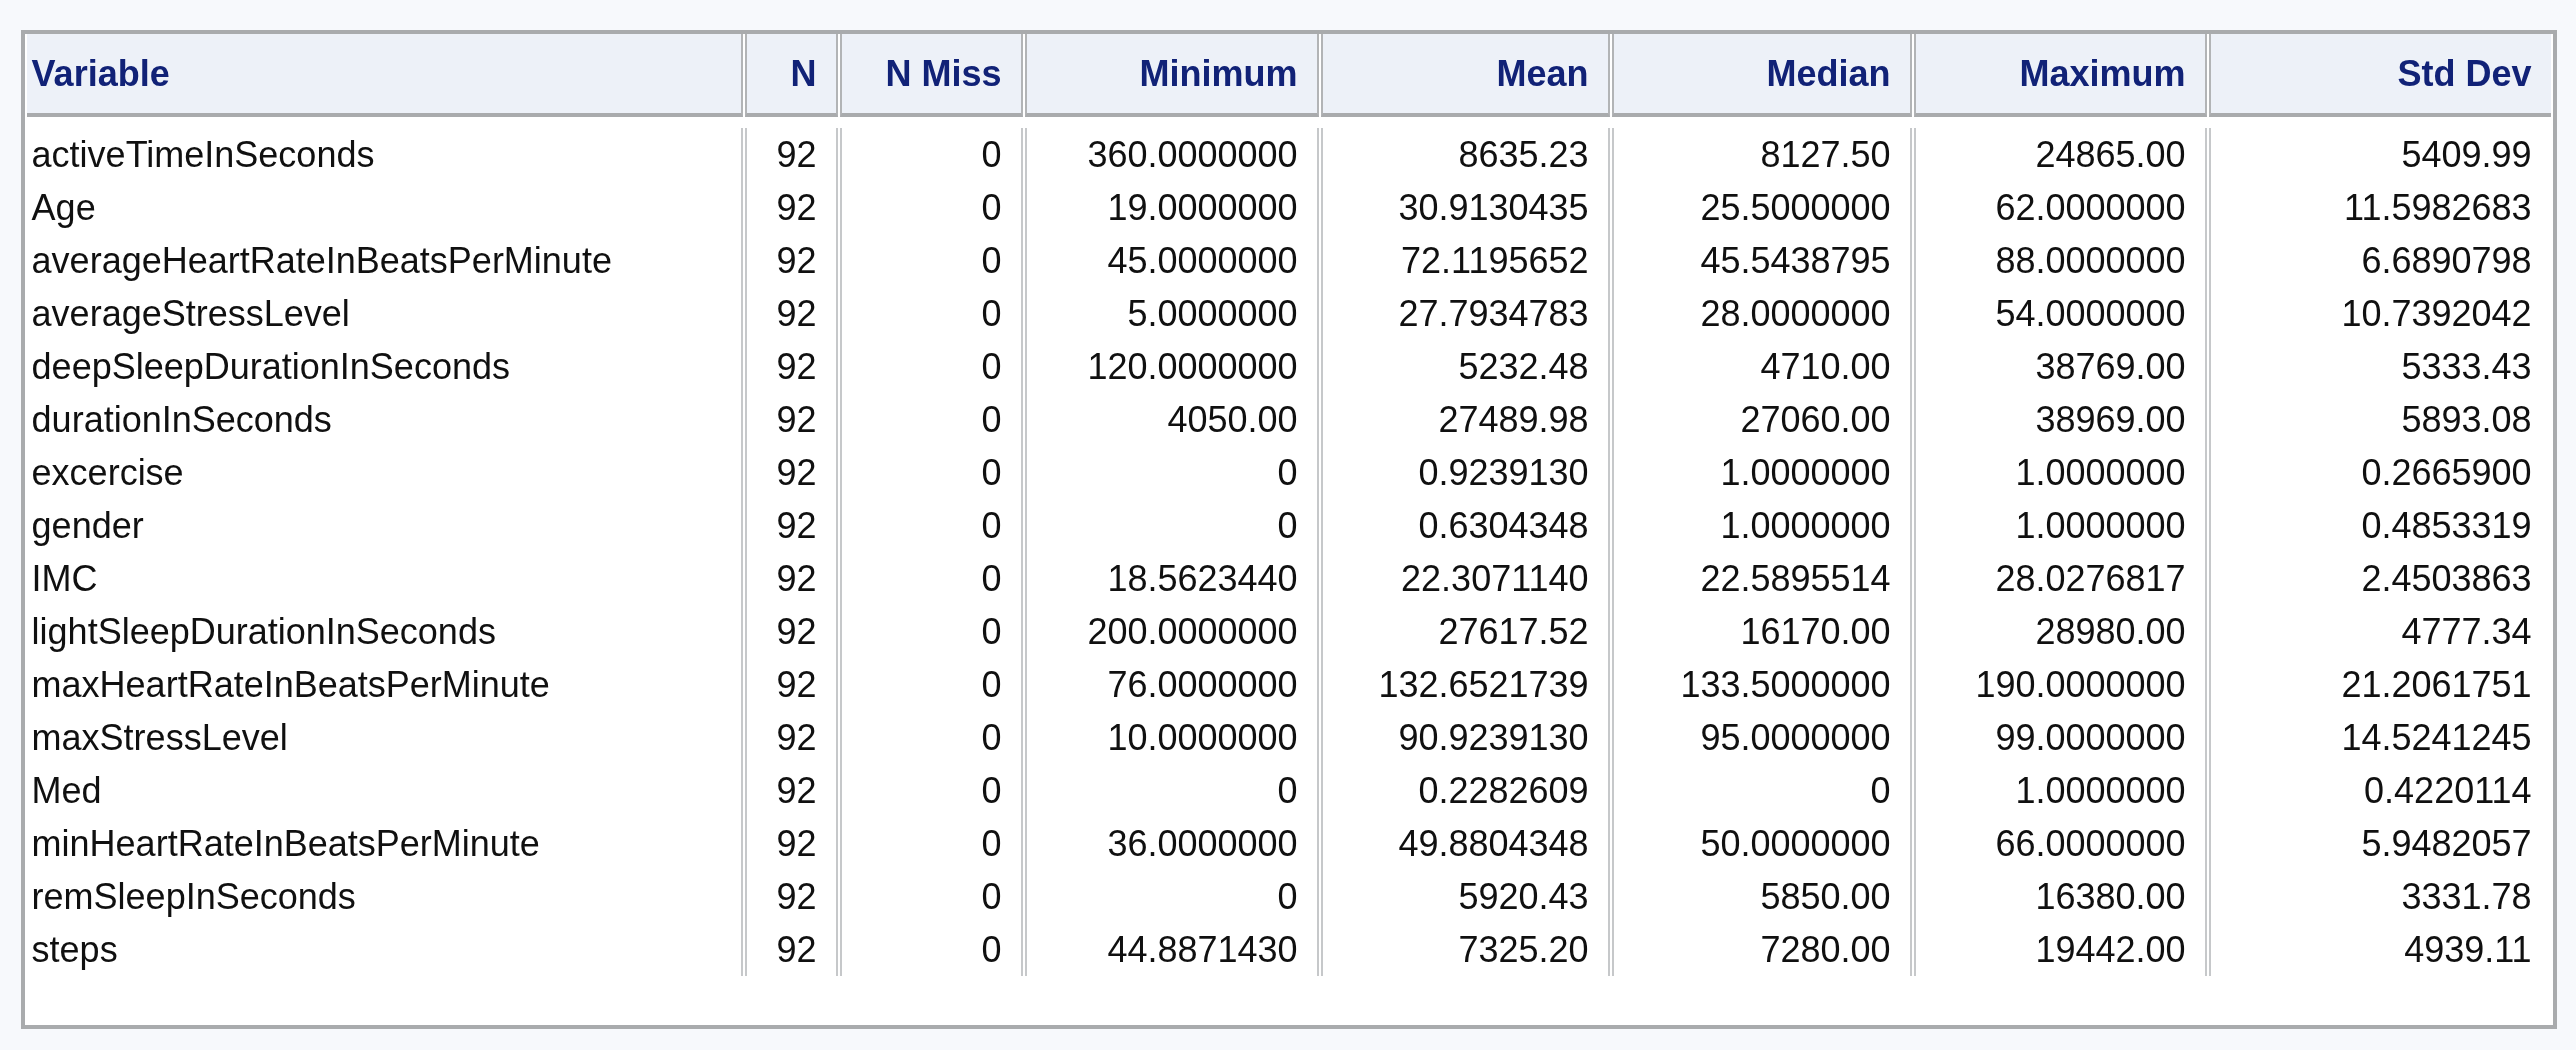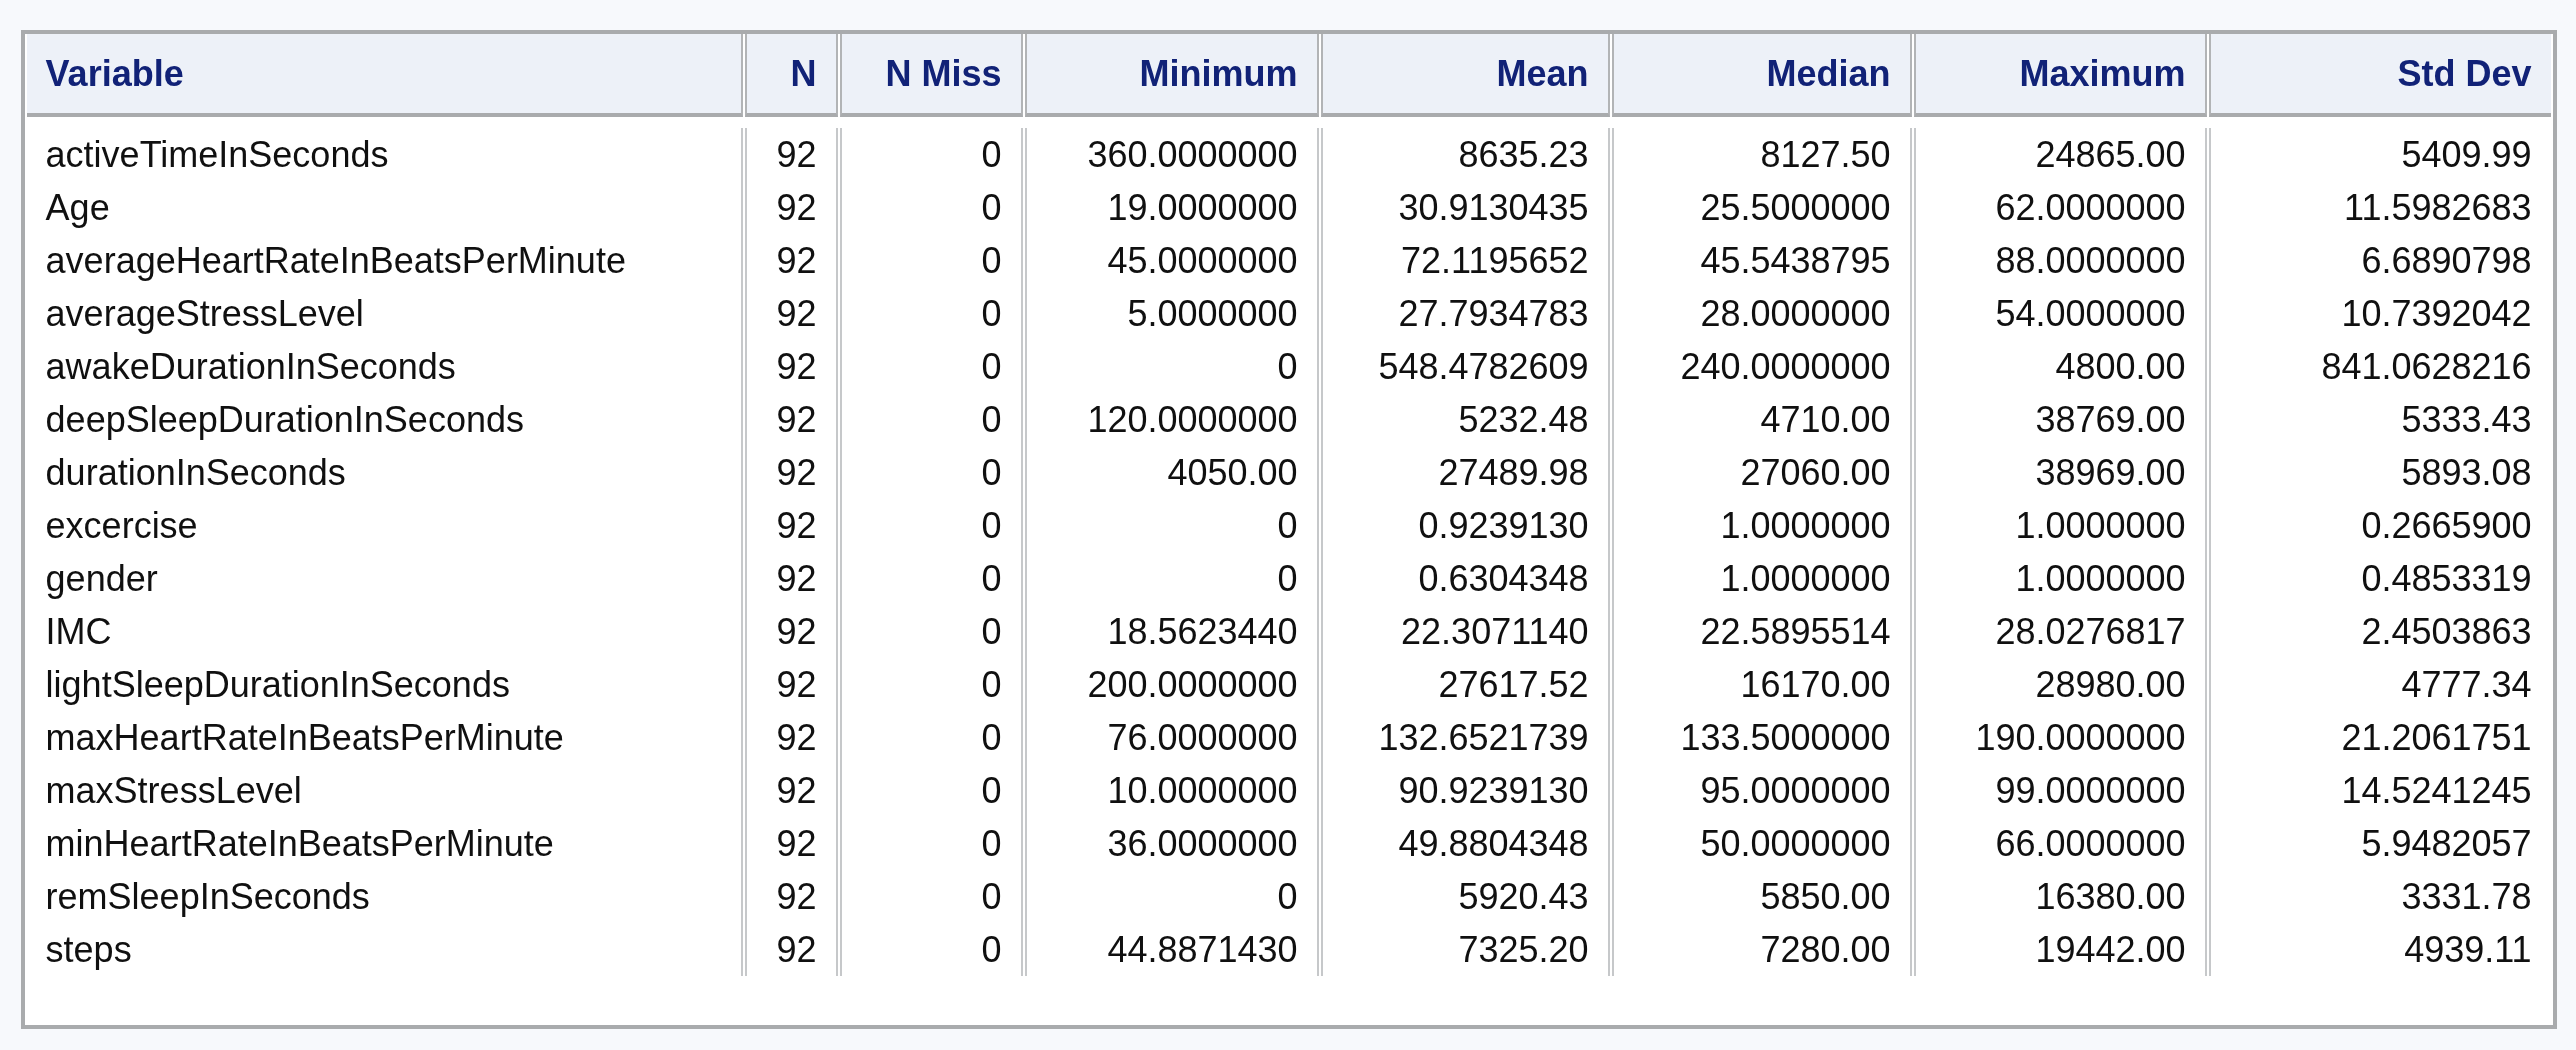--- a/index.html
+++ b/index.html
@@ -60,21 +60,21 @@
   .col-var  { width: 716px; }
   .col-n    { width: 93px; }
   .col-miss { width: 183px; }
   .col-min  { width: 294px; }
   .col-mean { width: 289px; }
   .col-med  { width: 300px; }
   .col-max  { width: 293px; }
 
   table.stats .var {
     text-align: left;
-    padding-left: 19px;
+    padding-left: 5px;
   }
   table.stats .num {
     text-align: right;
     padding-right: 19px;
   }
   
   table.stats tbody::before {
     content: "";
     display: table-row;
     height: 11px;
@@ -142,30 +142,20 @@
     <td class="var">averageStressLevel</td>
     <td class="num">92</td>
     <td class="num">0</td>
     <td class="num">5.0000000</td>
     <td class="num">27.7934783</td>
     <td class="num">28.0000000</td>
     <td class="num">54.0000000</td>
     <td class="num">10.7392042</td>
   </tr>
         <tr>
-    <td class="var">awakeDurationInSeconds</td>
-    <td class="num">92</td>
-    <td class="num">0</td>
-    <td class="num">0</td>
-    <td class="num">548.4782609</td>
-    <td class="num">240.0000000</td>
-    <td class="num">4800.00</td>
-    <td class="num">841.0628216</td>
-  </tr>
-        <tr>
     <td class="var">deepSleepDurationInSeconds</td>
     <td class="num">92</td>
     <td class="num">0</td>
     <td class="num">120.0000000</td>
     <td class="num">5232.48</td>
     <td class="num">4710.00</td>
     <td class="num">38769.00</td>
     <td class="num">5333.43</td>
   </tr>
         <tr>
@@ -232,20 +222,30 @@
     <td class="var">maxStressLevel</td>
     <td class="num">92</td>
     <td class="num">0</td>
     <td class="num">10.0000000</td>
     <td class="num">90.9239130</td>
     <td class="num">95.0000000</td>
     <td class="num">99.0000000</td>
     <td class="num">14.5241245</td>
   </tr>
         <tr>
+    <td class="var">Med</td>
+    <td class="num">92</td>
+    <td class="num">0</td>
+    <td class="num">0</td>
+    <td class="num">0.2282609</td>
+    <td class="num">0</td>
+    <td class="num">1.0000000</td>
+    <td class="num">0.4220114</td>
+  </tr>
+        <tr>
     <td class="var">minHeartRateInBeatsPerMinute</td>
     <td class="num">92</td>
     <td class="num">0</td>
     <td class="num">36.0000000</td>
     <td class="num">49.8804348</td>
     <td class="num">50.0000000</td>
     <td class="num">66.0000000</td>
     <td class="num">5.9482057</td>
   </tr>
         <tr>

